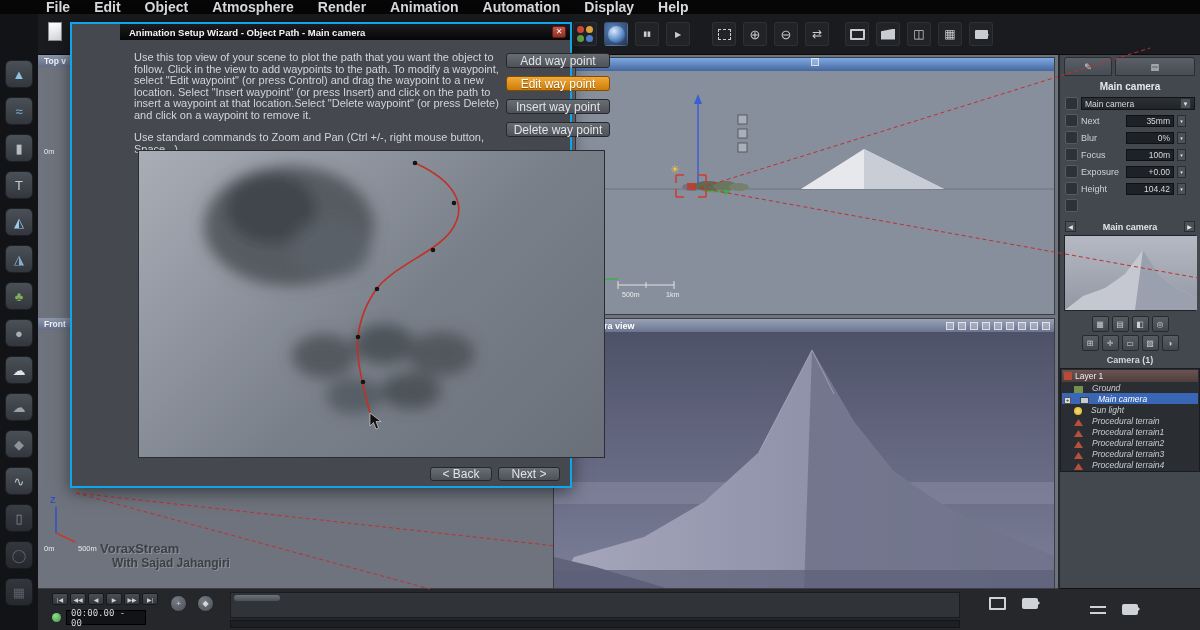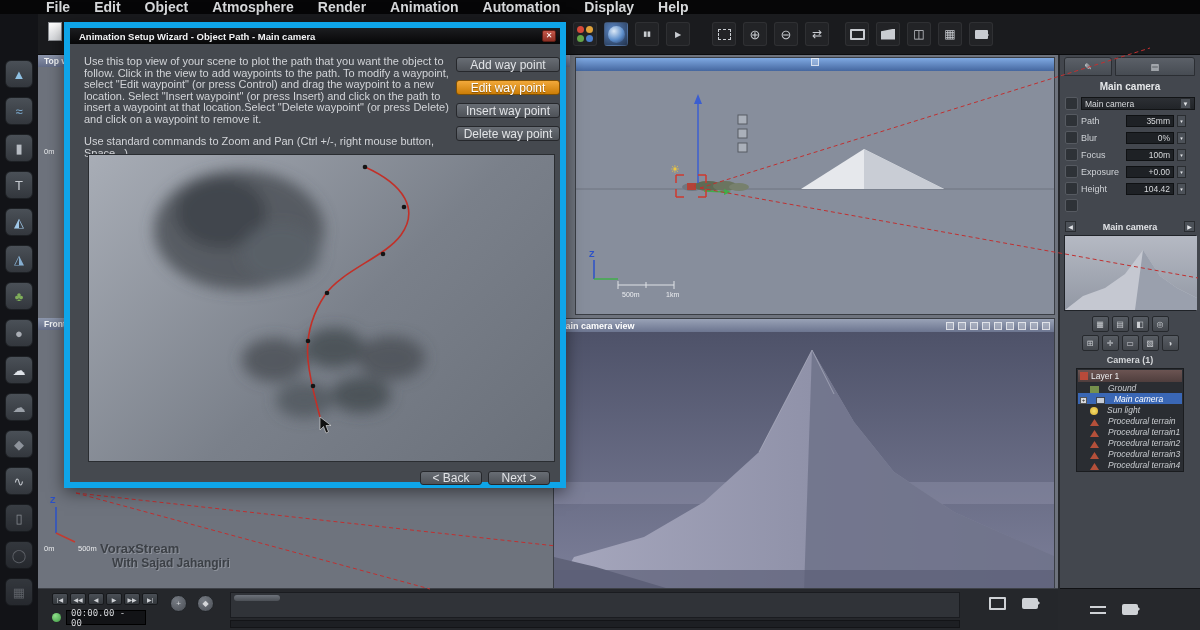--- a/index.html
+++ b/index.html
@@ -91,21 +91,21 @@
              display:flex; align-items:center; justify-content:center; }
   .rp-prevhdr { display:flex; align-items:center; padding:0 5px; height:13px; margin-top:6px; }
   .rp-prevhdr .t { flex:1; text-align:center; font-size:9px; font-weight:bold; color:#e2e4e7; }
   .rp-arrow { width:11px; height:11px; background:#4c5158; border:1px solid #2a2d31; font-size:6px; color:#e3e5e8;
               display:flex; align-items:center; justify-content:center; }
   .rp-thumb { margin:2px 4px; height:76px; border:1px solid #202328; background:#a9aeb9; }
   .rp-iconrow { display:flex; gap:3px; padding:3px 6px 0 6px; justify-content:center; }
   .rp-mini { width:17px; height:16px; background:linear-gradient(#585d64,#43474d); border:1px solid #26292d;
              border-radius:2px; color:#cdd0d4; font-size:8px; display:flex; align-items:center; justify-content:center; }
   .rp-section { text-align:center; font-size:9px; font-weight:bold; color:#d5d7da; padding:4px 0 2px; }
-  .tree { margin:1px 16px; background:#2a2d32; border:1px solid #1a1c1f; padding:1px; }
+  .tree { margin:1px 0; background:#2a2d32; border:1px solid #1a1c1f; padding:1px; }
   .tree-hdr { display:flex; align-items:center; gap:3px; height:12px; padding:0 2px;
               background:linear-gradient(#6b5452,#4f3e3d); font-size:8.5px; color:#eceef0; }
   .tn { display:flex; align-items:flex-end; gap:9px; height:11px; padding-left:12px; font-size:8.5px; color:#c9ccd0;font-style:italic; }
   .tn.selected { background:#3a67b5; color:#fff; padding-left:2px; }
   .expander { width:7px; height:7px; background:#d8dade; border:1px solid #555; font-size:6px; line-height:5px;
               color:#222; text-align:center; flex:0 0 auto; }
   .ti { width:9px; height:7px; flex:0 0 auto; }
   .ti.layer { background:#b84a3a; width:8px; height:8px; }
   .ti.ground { background:#76904c; }
   .ti.camera { background:#c6ccd6; border:1px solid #3e444e; }
@@ -136,22 +136,22 @@
                background:linear-gradient(#6d727a,#4c5056); }
   .tl-ticks { position:absolute; left:0; top:10px; width:728px; height:14px; background:#33363c;
               background-image:repeating-linear-gradient(90deg,#5a5f66 0 1px,transparent 1px 72.5px);
               background-position:35px 0; }
   .tk { position:absolute; top:3px; transform:translateX(-50%); font-size:7.5px; color:#b4b7bc; }
   .tl-sub { position:absolute; left:192px; top:31px; width:730px; height:8px; background:#1d1f23; border:1px solid #131417; }
   .tl-right { position:absolute; right:20px; top:8px; display:flex; gap:16px; align-items:center; }
   .tl-monitor { width:17px; height:13px; border:2px solid #cfd2d6; border-radius:1px; }
 
   
-  .dialog { position:absolute; left:64px; top:22px; width:502px; height:466px; background:#45494f;
-            border:6px solid #0ea5e9; box-shadow:0 4px 16px rgba(0,0,0,0.5); z-index:50; }
+  .dialog { position:absolute; left:70px; top:22px; width:502px; height:466px; background:#45494f;
+            border:2px solid #0ea5e9; box-shadow:0 4px 16px rgba(0,0,0,0.5); z-index:50;padding-left:48px; }
   .dlg-title { height:16px; background:linear-gradient(#1c1d20,#060607); display:flex; align-items:center;
                padding:0 4px 0 9px; }
   .dlg-title .t { flex:1; font-size:9.5px; font-weight:bold; color:#f2f3f5; }
   .dlg-close { width:14px; height:12px; background:linear-gradient(#c4584a,#8e2f24); border:1px solid #5d1d15;
                border-radius:2px; color:#fff; font-size:8px; line-height:10px; text-align:center; }
   .dlg-body { position:relative; height:450px; }
   .dlg-instructions { position:absolute; left:14px; top:12px; width:368px; font-size:11px; line-height:11.5px; color:#d2d4d8; }
   .dlg-instructions p + p { margin-top:11px; }
   .dlg-wpbtns { position:absolute; left:386px; top:13px; width:104px; display:flex; flex-direction:column; gap:8px; }
   .btn3d { height:15px; font-size:12px; color:#e2e4e7; background:linear-gradient(#686d74,#4e5258);
@@ -350,21 +350,21 @@
     <div class="rp-name">Main camera</div>
     <div class="rp-row">
       <span class="rp-ic"></span>
       <div class="rp-select">
         <span class="grow">Main camera</span>
         <span class="dd">▼</span>
       </div>
     </div>
     <div class="rp-row">
       <span class="rp-ic"></span>
-      <span class="rp-lbl">Path</span>
+      <span class="rp-lbl">Next</span>
       <span class="rp-val">35mm</span>
       <span class="rp-step">▾</span>
     </div>
     <div class="rp-row">
       <span class="rp-ic"></span>
       <span class="rp-lbl">Blur</span>
       <span class="rp-val">0%</span>
       <span class="rp-step">▾</span>
     </div>
     <div class="rp-row">

